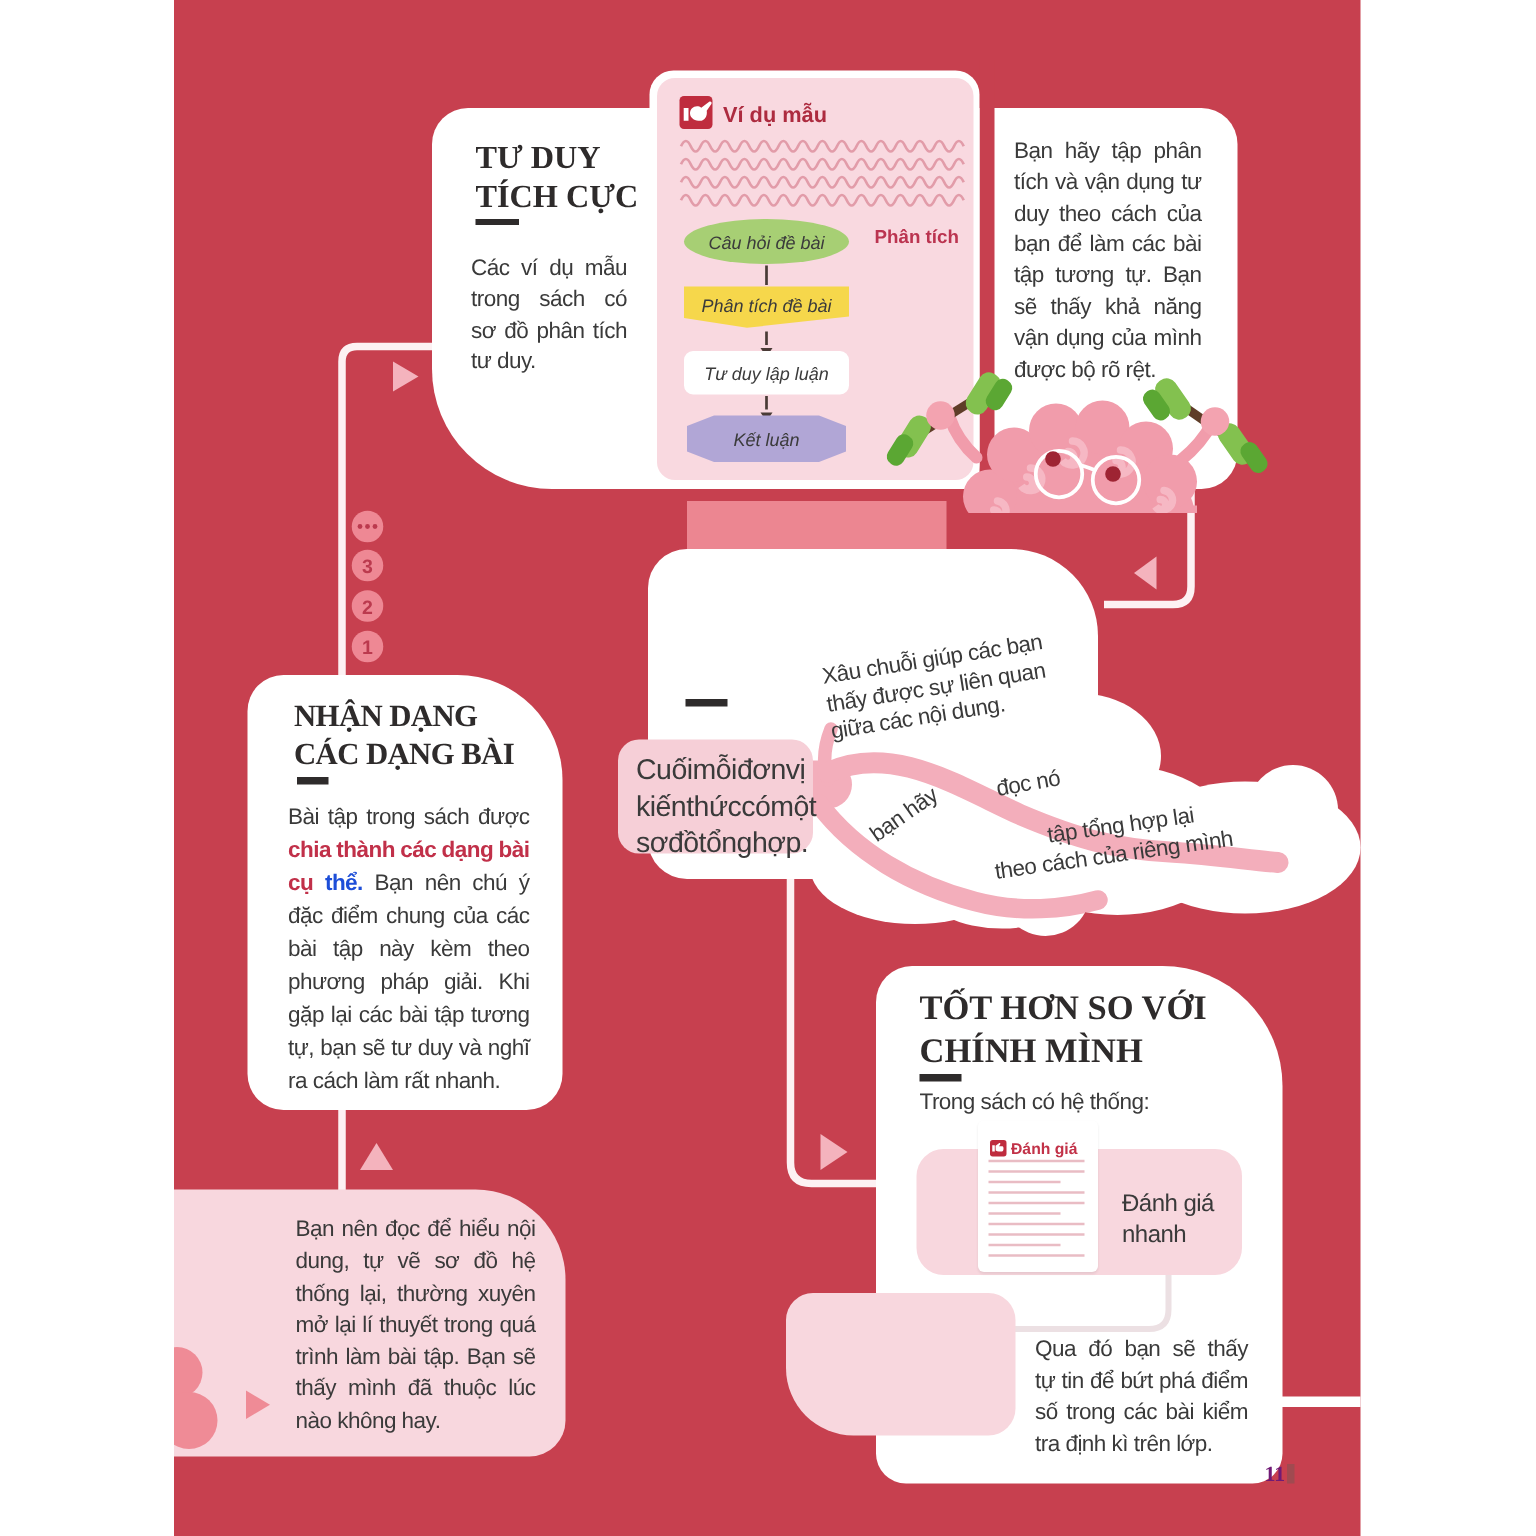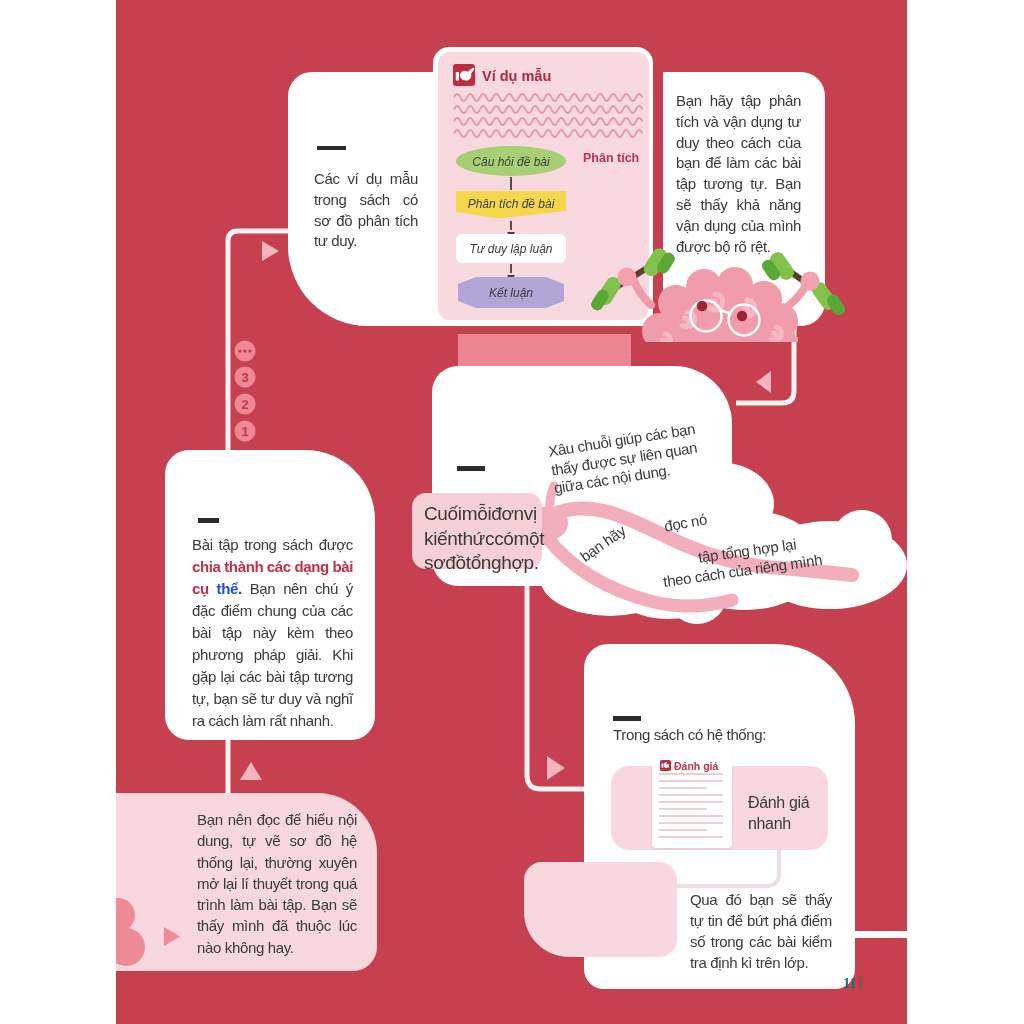--- a/index.html
+++ b/index.html
@@ -51,20 +51,21 @@
 
   <div class="abs" style="left:458px;top:334px;width:173px;height:36px;background:#ec8691;"></div>
 
   <div class="abs" style="left:288px;top:72px;width:537px;height:254px;background:#fff;border-radius:24px 24px 24px 80px;"></div>
 
   <div class="abs" style="left:653px;top:40px;width:10px;height:278px;background:#c7404f;"></div>
 
   <div class="abs" style="left:433px;top:47px;width:220px;height:279px;background:#ffffff;border-radius:16px;"></div>
   <div class="abs" style="left:438px;top:52px;width:211px;height:268px;background:#f9d9e0;border-radius:12px;"></div>
 
+  <div class="abs ser" style="left:317px;top:92px;font-size:21.5px;line-height:26px;">TƯ DUY<br>TÍCH CỰC</div>
   <div class="abs uline" style="left:317px;top:146px;width:29px;"></div>
   <div class="abs body" style="left:314px;top:169px;width:104px;line-height:20.8px;">
     <div class="jt">
         <span>Các</span>
         <span>ví</span>
         <span>dụ</span>
         <span>mẫu</span>
       </div>
     <div class="jt">
         <span>trong</span>
@@ -208,20 +209,21 @@
       </div>
     <div class="jt">
         <span>sơ</span>
         <span>đồ</span>
         <span>tổng</span>
         <span>hợp.</span>
       </div>
   </div>
 
   <div class="abs" style="left:165px;top:450px;width:210px;height:290px;background:#fff;border-radius:24px 70px 24px 24px;"></div>
+  <div class="abs ser" style="left:196px;top:466px;font-size:20.5px;line-height:24.5px;letter-spacing:-0.4px;">NHẬN DẠNG<br>CÁC DẠNG BÀI</div>
   <div class="abs uline" style="left:198px;top:518px;width:21px;height:4.5px;"></div>
   <div class="abs body" style="left:192px;top:534px;width:161px;line-height:22px;">
     <div class="jt">
         <span>Bài</span>
         <span>tập</span>
         <span>trong</span>
         <span>sách</span>
         <span>được</span>
       </div>
     <div class="jt" style="color:#c13049;font-weight:bold;">
@@ -324,20 +326,21 @@
     <g stroke="#ffffff" stroke-width="2.5" fill="none">
       <circle cx="126" cy="86" r="15.5"></circle>
       <circle cx="164" cy="90" r="15.5"></circle>
       <path d="M140,80 Q147,82 151,84"></path>
     </g>
     <circle cx="122" cy="76" r="5.2" fill="#9e2433"></circle>
     <circle cx="162" cy="86" r="5.2" fill="#9e2433"></circle>
   </svg>
 
   <div class="abs" style="left:584px;top:644px;width:271px;height:345px;background:#fff;border-radius:24px 80px 20px 20px;"></div>
+  <div class="abs ser" style="left:613px;top:657px;font-size:23px;line-height:29px;">TỐT HƠN SO VỚI<br>CHÍNH MÌNH</div>
   <div class="abs uline" style="left:613px;top:716px;width:28px;height:5px;"></div>
   <div class="abs body" style="left:613px;top:726px;">Trong sách có hệ thống:</div>
 
   <svg class="abs" style="left:600px;top:840px;" width="200" height="60" viewBox="0 0 200 60">
     <path d="M179,5 V33 Q179,46 166,46 H60" stroke="#ece0e3" stroke-width="4" fill="none"></path>
   </svg>
   <div class="abs" style="left:611px;top:766px;width:217px;height:84px;background:#f8d7de;border-radius:18px;"></div>
 
   <div class="abs" style="left:652px;top:747px;width:80px;height:101px;background:#fff;border-radius:4px;box-shadow:0 1px 2px rgba(0,0,0,0.08);"></div>
   <svg class="abs" style="left:652px;top:747px;" width="80" height="101" viewBox="0 0 80 101">
@@ -437,15 +440,15 @@
     <div class="jt">
         <span>thấy</span>
         <span>mình</span>
         <span>đã</span>
         <span>thuộc</span>
         <span>lúc</span>
       </div>
     <div>nào không hay.</div>
   </div>
 
-  <div class="abs" style="left:843px;top:975px;font-size:14.5px;font-weight:bold;color:#0f766e;font-family:'Liberation Serif',serif;">11</div>
+  <div class="abs" style="left:843px;top:975px;font-size:14.5px;font-weight:bold;color:#701a75;font-family:'Liberation Serif',serif;">11</div>
   <div class="abs" style="left:858px;top:976px;width:5px;height:13px;background:#a04a50;"></div>
 </div>
 
 </body></html>

